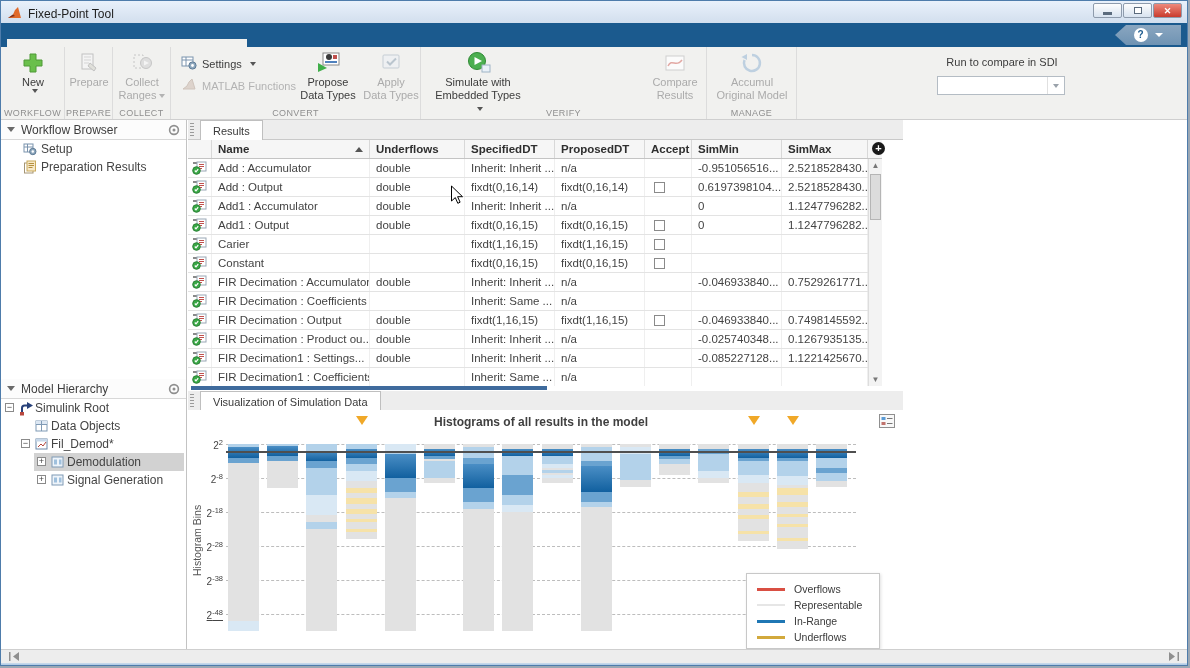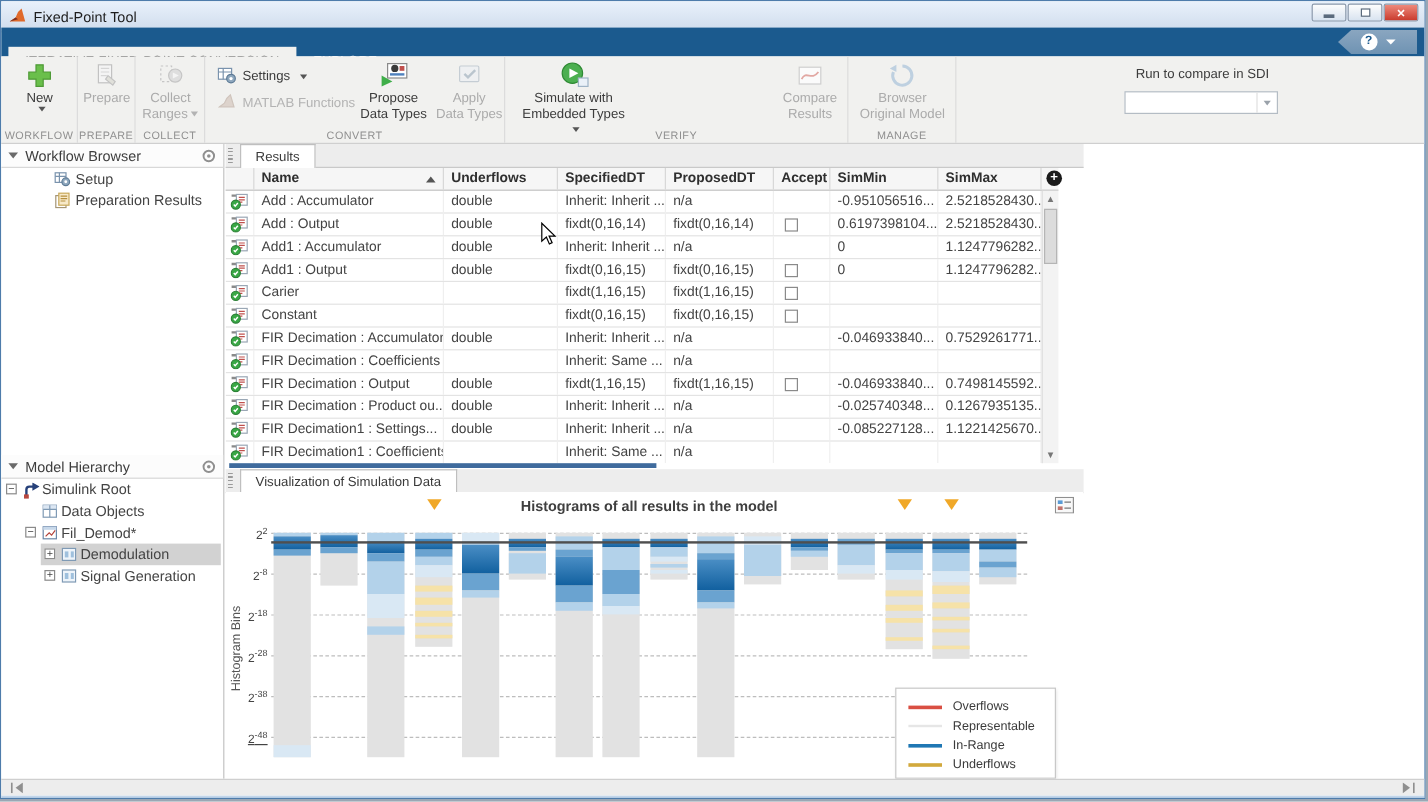--- a/index.html
+++ b/index.html
@@ -47,21 +47,21 @@
   #sdi-combo .arrowbox{margin-left:auto;width:17px;display:flex;align-items:center;justify-content:center;border-left:1px solid #e0e0e0;}
   
   .panel-header{position:absolute;height:20px;background:#fcfcfc;border-bottom:1px solid #d8d8d8;
     display:flex;align-items:center;font-size:12px;color:#3d3d3d;width:100%;}
   .collapse-tri{width:0;height:0;border-left:4px solid transparent;border-right:4px solid transparent;
     border-top:5px solid #6a6a6a;margin:0 6px 0 6px;}
   .panel-gear{margin-left:auto;margin-right:6px;display:flex;}
   #left-panel{position:absolute;left:0;top:119px;width:186px;height:529px;background:#fff;border-right:1px solid #c3c3c3;}
   #right-panel{position:absolute;left:903px;top:119px;width:285px;height:529px;background:#fff;border-left:1px solid #c3c3c3;}
   #center-panel{position:absolute;left:187px;top:119px;width:715px;height:529px;background:#fff;}
-  .wb-item,.tree-row{position:relative;height:18px;display:flex;align-items:center;font-size:12px;color:#444;padding-left:22px;}
+  .wb-item,.tree-row{position:relative;height:18px;display:flex;align-items:center;font-size:12px;color:#444;}
   .wb-item .ic{margin-left:22px;margin-right:4px;display:flex;}
   .wb-item.selected{background:#d2d2d2;}
   #mh-header{top:259px;}
   #wb-items{position:absolute;top:20px;left:0;width:100%;}
   #mh-items{position:absolute;top:279px;left:0;width:100%;}
   .expander{position:absolute;top:4px;width:9px;height:9px;border:1px solid #8a8a8a;background:#fff;
     font-size:9px;line-height:7px;text-align:center;color:#444;}
   .tree-ic{position:absolute;top:3px;display:flex;}
   .tree-label{position:absolute;top:2px;font-size:12px;color:#444;white-space:nowrap;}
   .tree-sel{position:absolute;top:0;height:18px;right:2px;background:#d2d2d2;z-index:-1;}
@@ -277,21 +277,21 @@
       <div class="tsection-label">VERIFY</div>
     </div>
     <div class="tsection" style="left:706px;width:90px;">
       <div class="bigbtn disabled" style="left:4px;width:82px;">
         <span class="ic">
           <svg width="24" height="22">
               <path d="M12 3 a8 8 0 1 1 -7.5 5" fill="none" stroke="#bed0e0" stroke-width="2.5"></path>
               <path d="M1.5 5 l5.5 -3 0 6 z" fill="#bed0e0"></path>
             </svg>
         </span>
-        <span>Browser</span>
+        <span>Accumul</span>
         <span>Original Model</span>
       </div>
       <div class="tsection-label">MANAGE</div>
     </div>
   </div>
 
   <div id="left-panel">
     <div class="panel-header" style="top:0;">
       <span class="collapse-tri"></span>
       <span>Workflow Browser</span>

